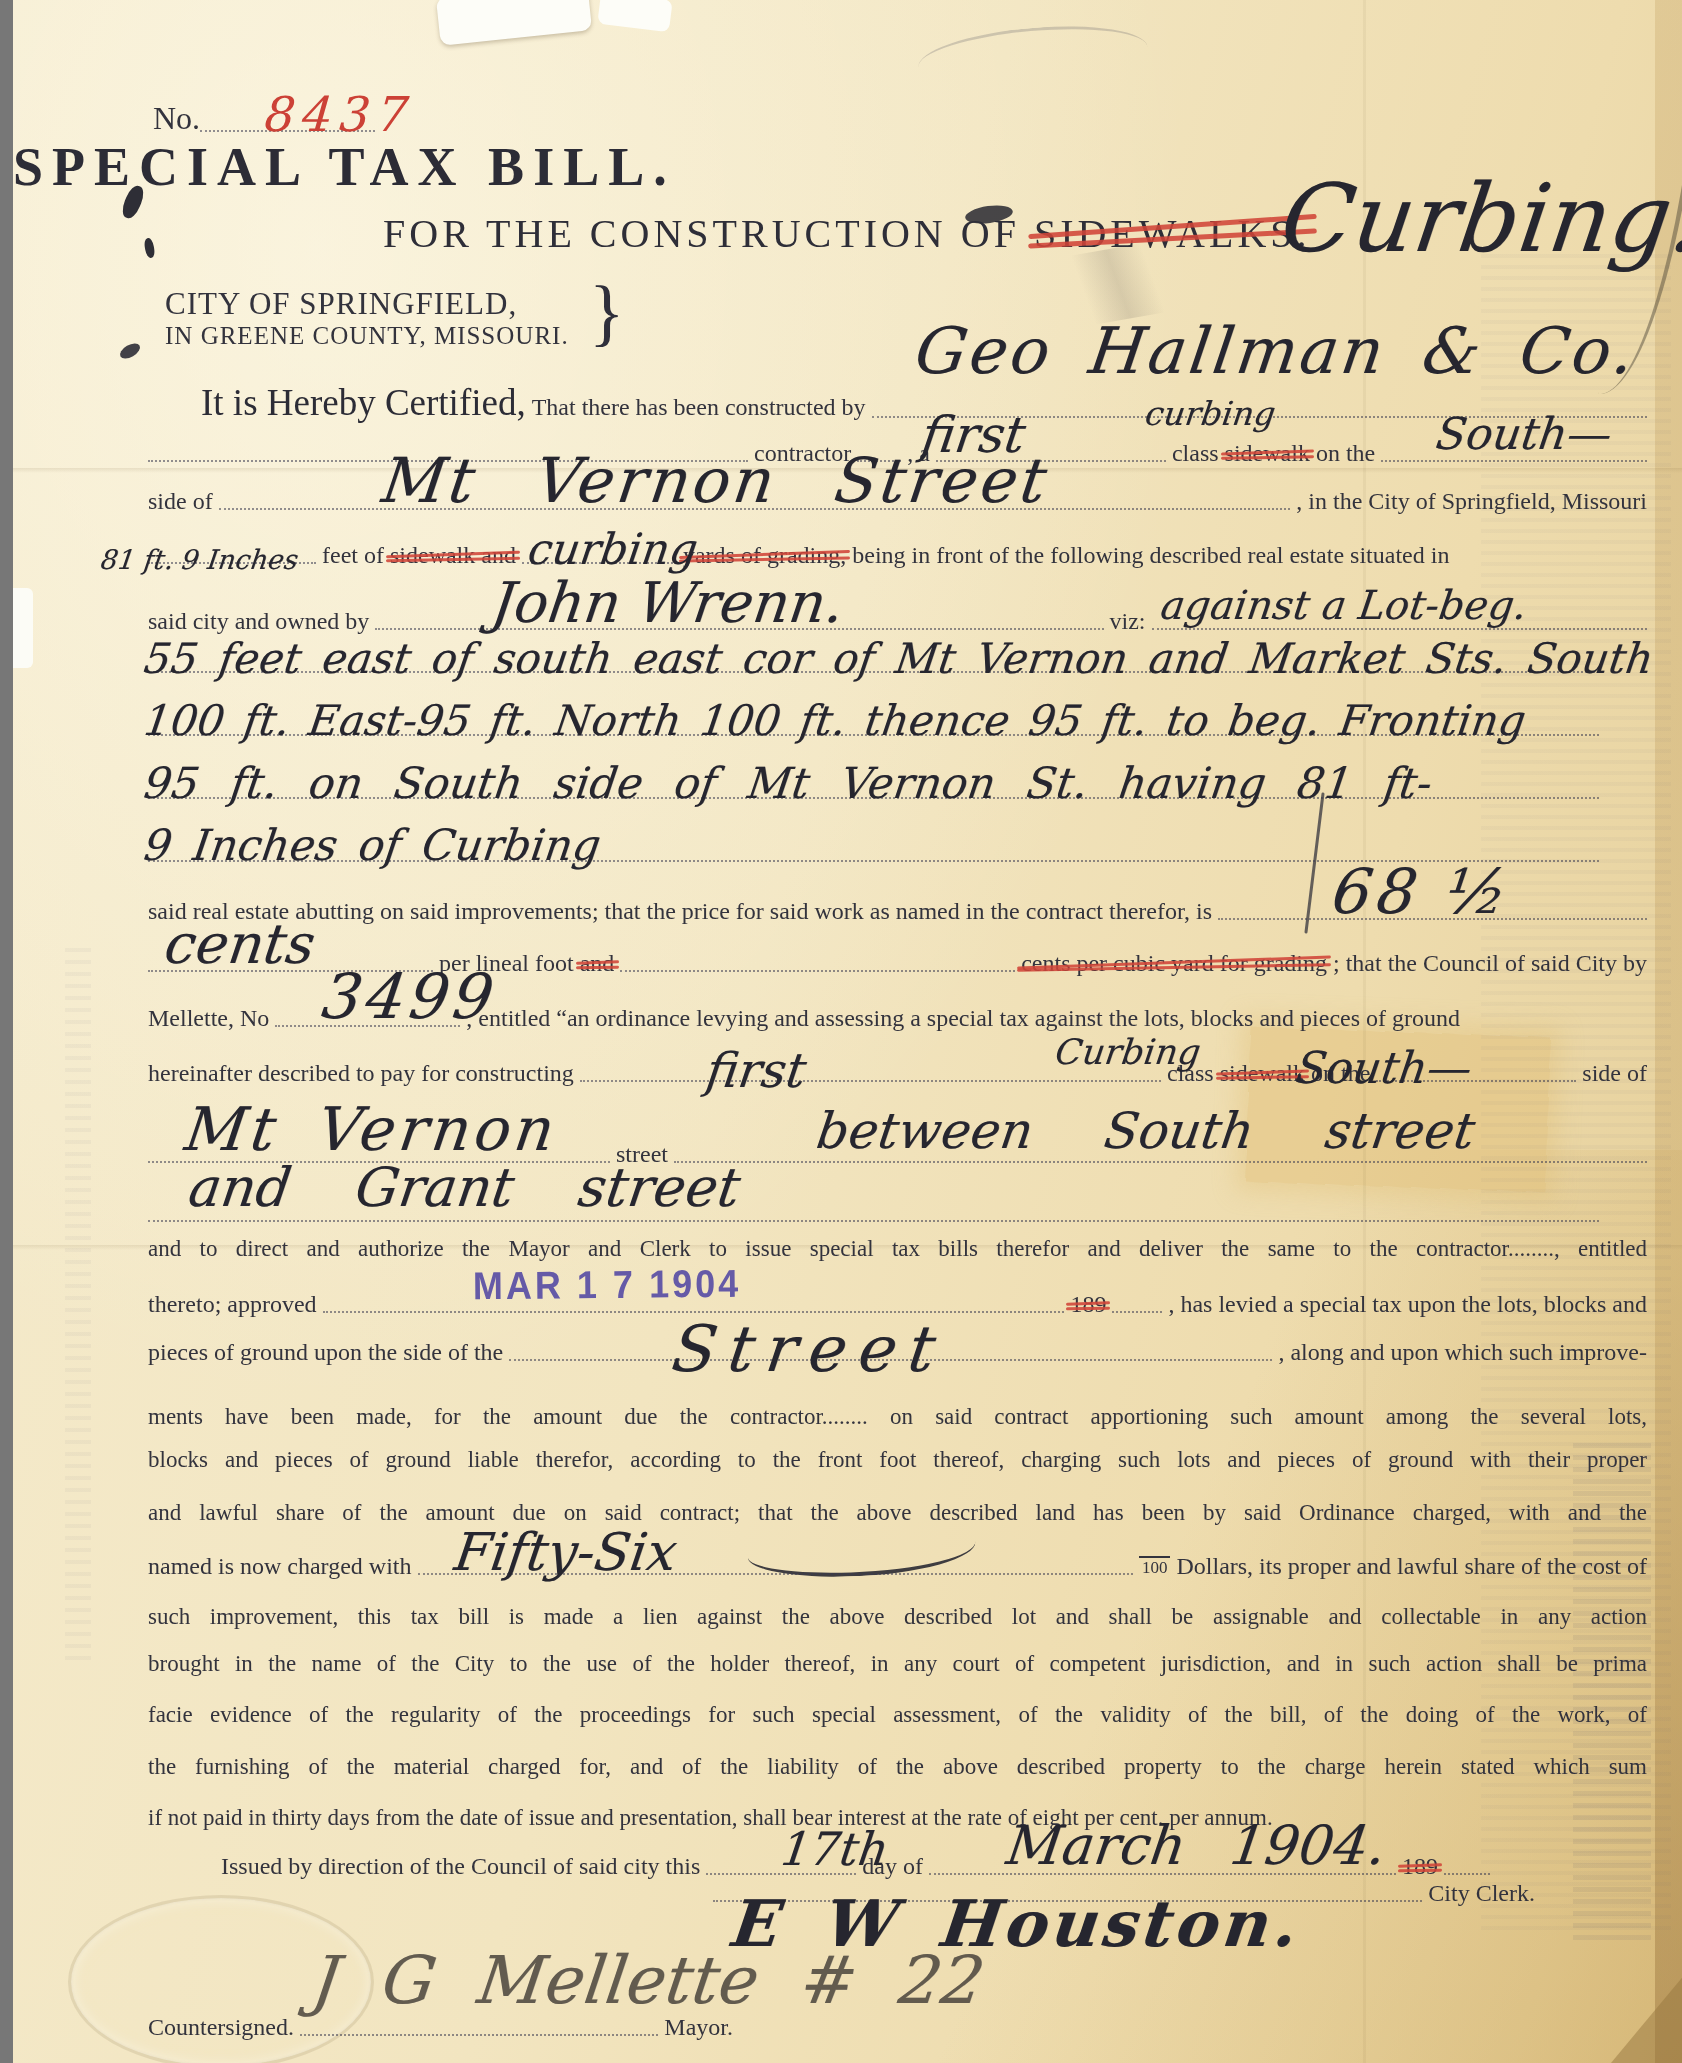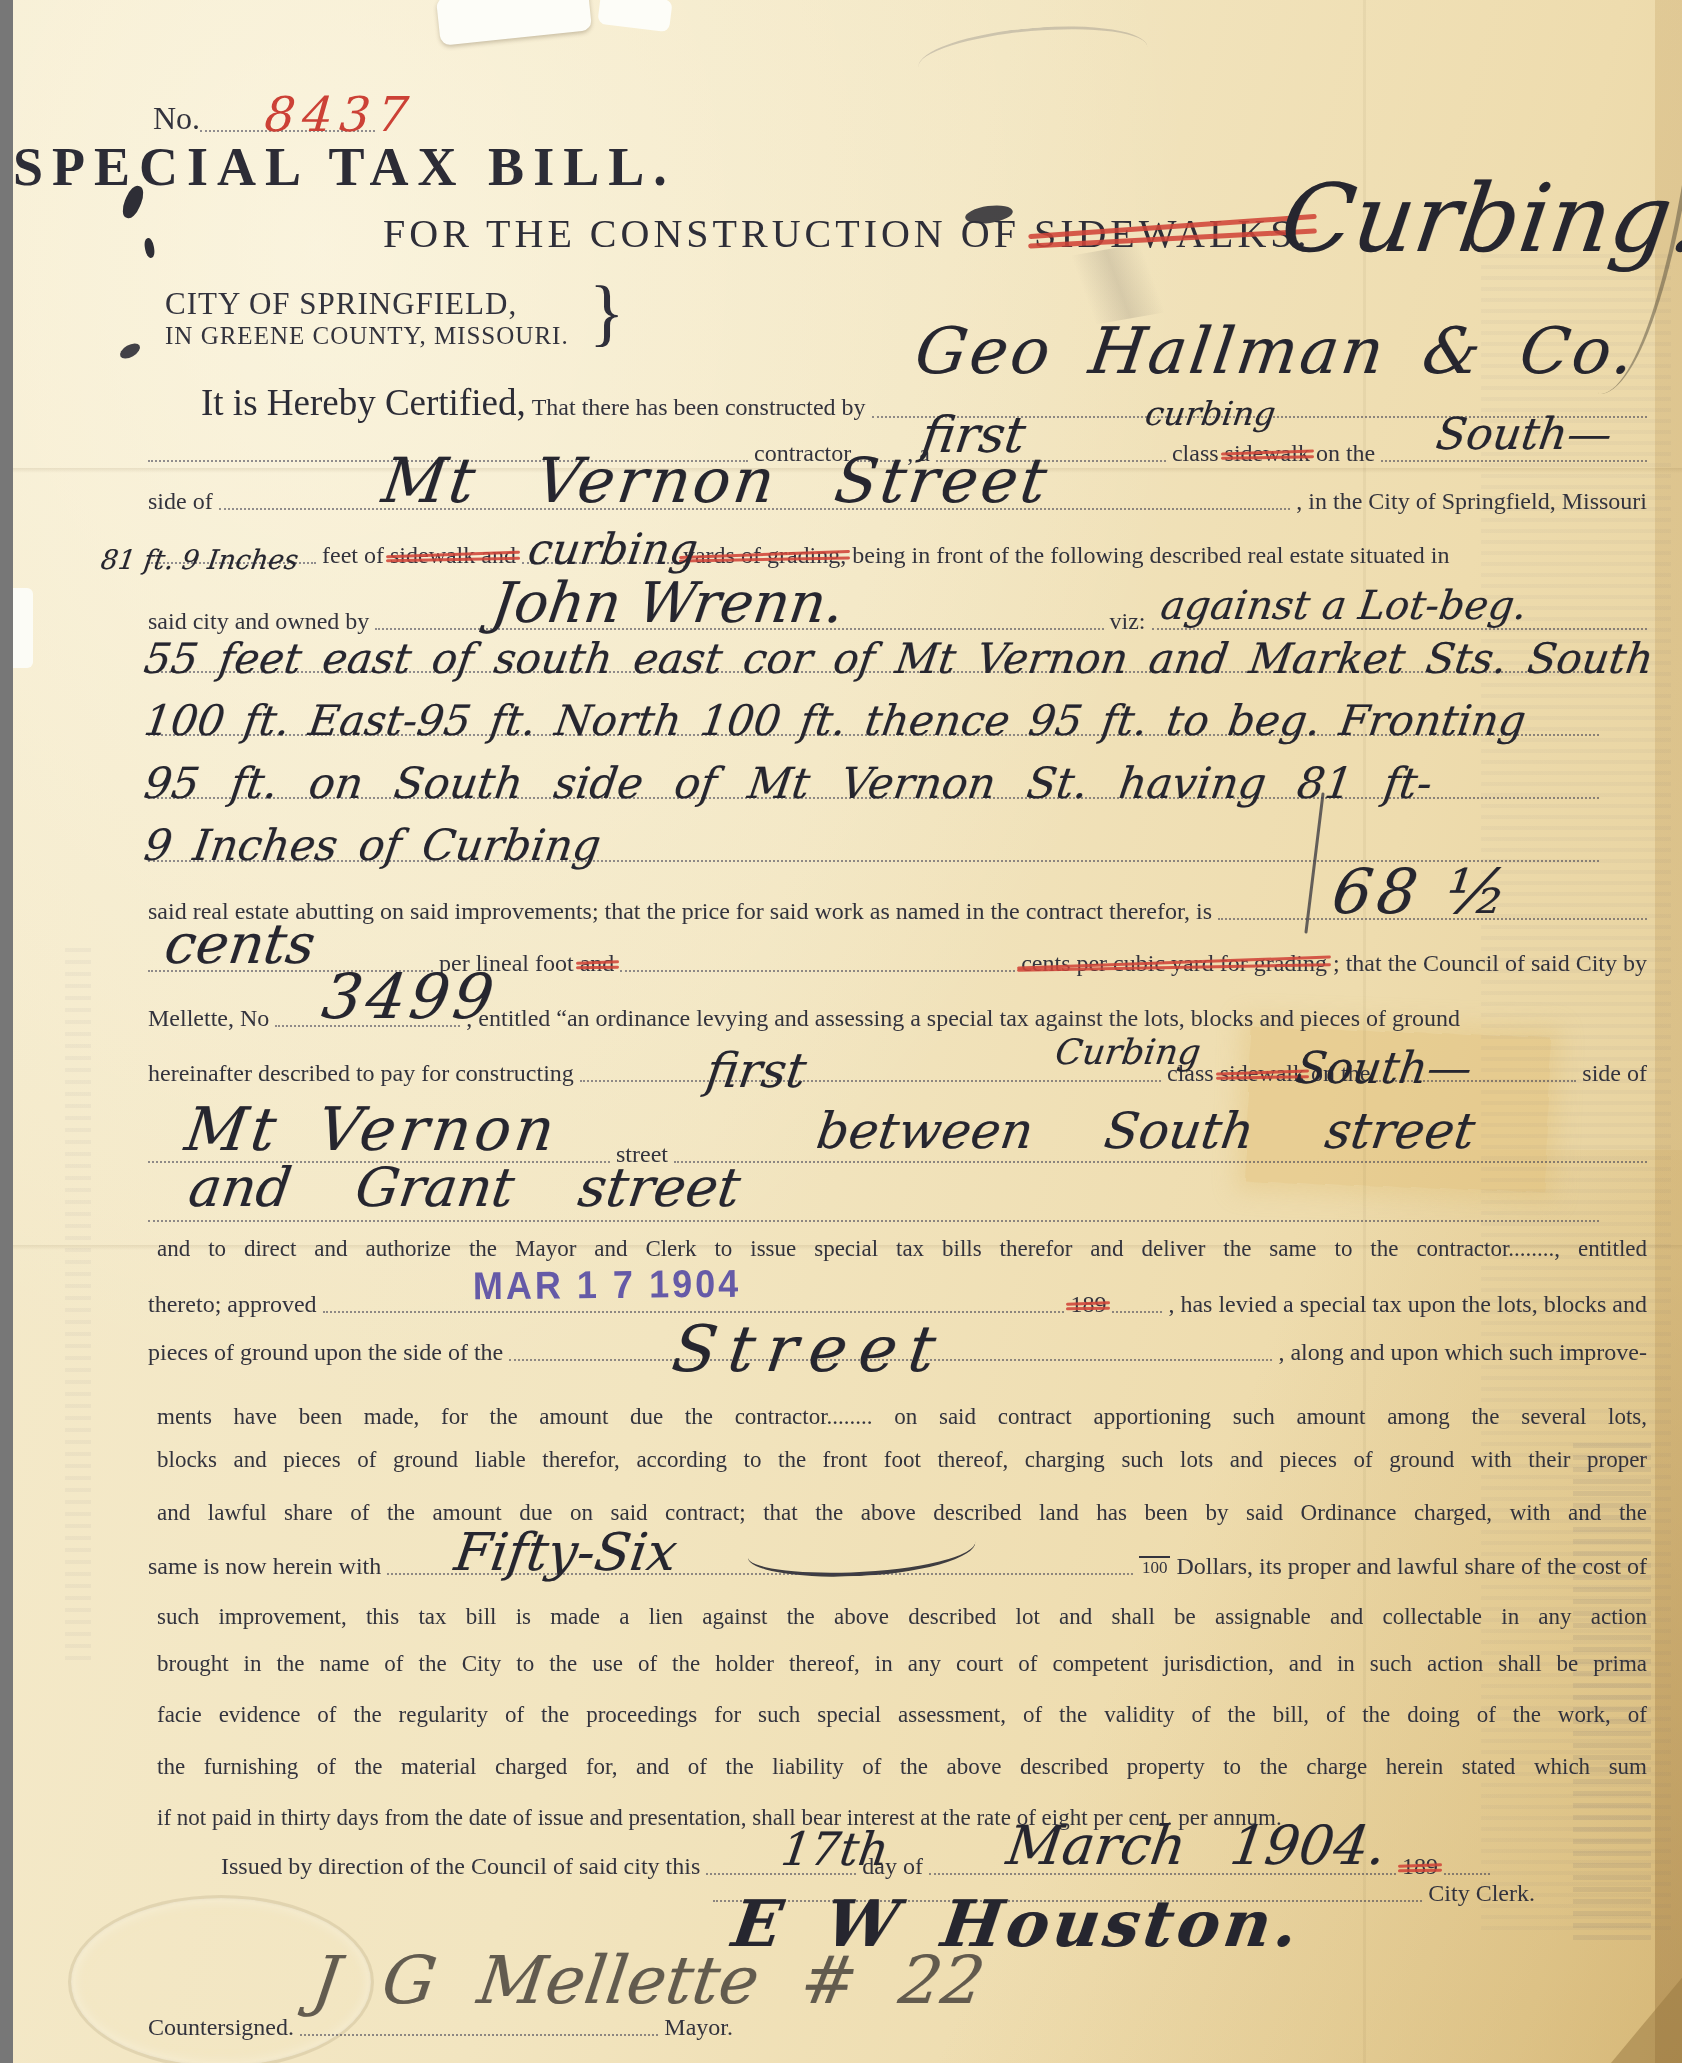--- a/index.html
+++ b/index.html
@@ -43,21 +43,21 @@
   .smudge{left:890px;top:248px;width:430px;height:72px;transform:rotate(-10deg);
     background:linear-gradient(80deg,transparent 42%,rgba(92,86,80,.18) 50%,transparent 58%);}
   .seal{left:55px;top:1895px;width:300px;height:168px;border:3px solid rgba(120,100,60,.14);border-radius:50%;
     box-shadow:inset 0 0 14px rgba(255,255,250,.5), inset 0 0 3px rgba(110,90,55,.18);}
   .penslash{left:1300px;top:792px;width:3px;height:142px;background:rgba(40,40,52,.7);transform:rotate(7deg);border-radius:2px;}
   .flourish{left:735px;top:1544px;width:228px;height:28px;border-bottom:4px solid rgba(38,38,48,.88);
     border-radius:0 0 55% 45%/0 0 95% 70%;transform:rotate(-2deg);}
   
   .pl{position:absolute;left:135px;right:48px;display:flex;align-items:baseline;column-gap:6px;
     font-size:24px;line-height:1.12;white-space:nowrap;z-index:2;}
-  .just{position:absolute;left:144px;right:48px;font-size:23px;line-height:1.12;
+  .just{position:absolute;left:135px;right:48px;font-size:23px;line-height:1.12;
     text-align:justify;text-align-last:justify;z-index:2;}
   .d{flex:1 1 30px;align-self:flex-end;height:0;margin-bottom:5px;border-bottom:2px dotted rgba(58,58,80,.55);}
   .g{flex:0 0 auto;align-self:flex-end;height:0;margin-bottom:5px;border-bottom:2px dotted rgba(58,58,80,.55);}
   .rule{position:absolute;left:135px;right:96px;height:0;border-bottom:2px dotted rgba(58,58,80,.55);z-index:2;}
   .x1{position:relative;display:inline-block;}
   .x1::before,.x1::after{content:"";position:absolute;left:-4px;right:-4px;height:3px;
     background:rgba(208,68,56,.88);border-radius:2px;}
   .x1::before{top:42%;transform:rotate(-2deg);}
   .x1::after{top:58%;transform:rotate(-1deg);}
   .x2{position:relative;display:inline-block;font-family:Liberation Serif, serif;}
@@ -251,21 +251,21 @@
     <span class="d"></span>
     <span>, along and upon which such improve-</span>
   </div>
   <span class="hw" style="left:655px;top:1312px;font-size:64px;letter-spacing:12px">Street</span>
 
   <div class="just" style="top:1447px">blocks and pieces of ground liable therefor, according to the front foot thereof, charging such lots and pieces of ground with their proper</div>
   <div class="just" style="top:1404px">ments have been made, for the amount due the contractor........ on said contract apportioning such amount among the several lots,</div>
   <div class="just" style="top:1500px">and lawful share of the amount due on said contract; that the above described land has been by said Ordinance charged, with and the</div>
 
   <div class="pl" style="top:1553px">
-    <span>same is now herein with</span>
+    <span>named is now charged with</span>
     <span class="d"></span>
     <span class="over">100</span>
     <span>Dollars, its proper and lawful share of the cost of</span>
   </div>
   <span class="hw" style="left:438px;top:1522px;font-size:52px">Fifty-Six</span>
 
   <div class="just" style="top:1604px">such improvement, this tax bill is made a lien against the above described lot and shall be assignable and collectable in any action</div>
   <div class="just" style="top:1651px">brought in the name of the City to the use of the holder thereof, in any court of competent jurisdiction, and in such action shall be prima</div>
   <div class="just" style="top:1702px">facie evidence of the regularity of the proceedings for such special assessment, of the validity of the bill, of the doing of the work, of</div>
   <div class="just" style="top:1754px">the furnishing of the material charged for, and of the liability of the above described property to the charge herein stated which sum</div>

